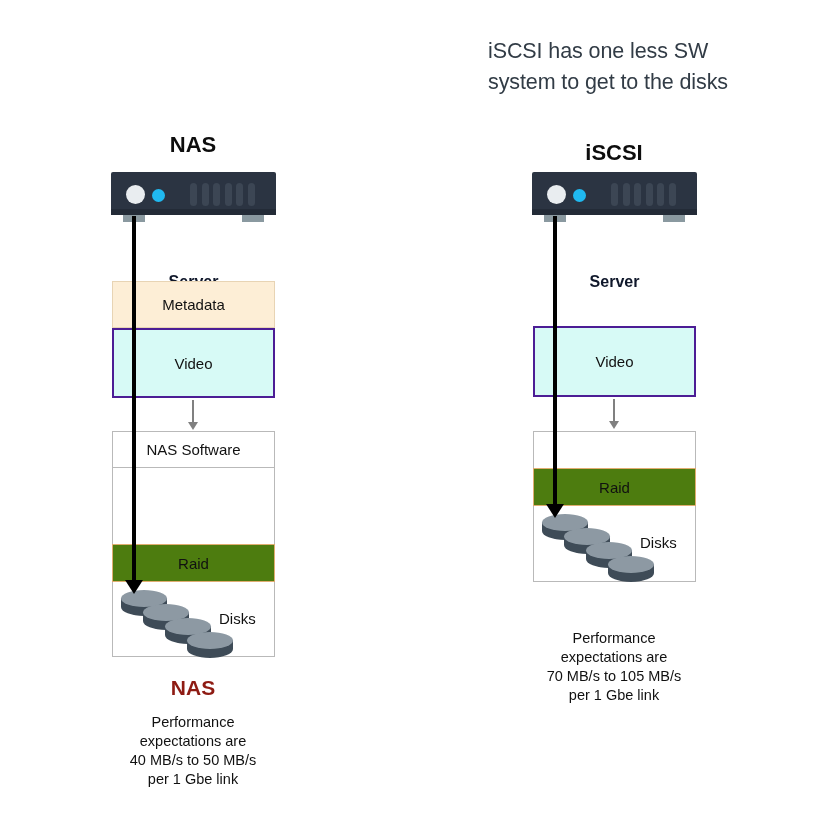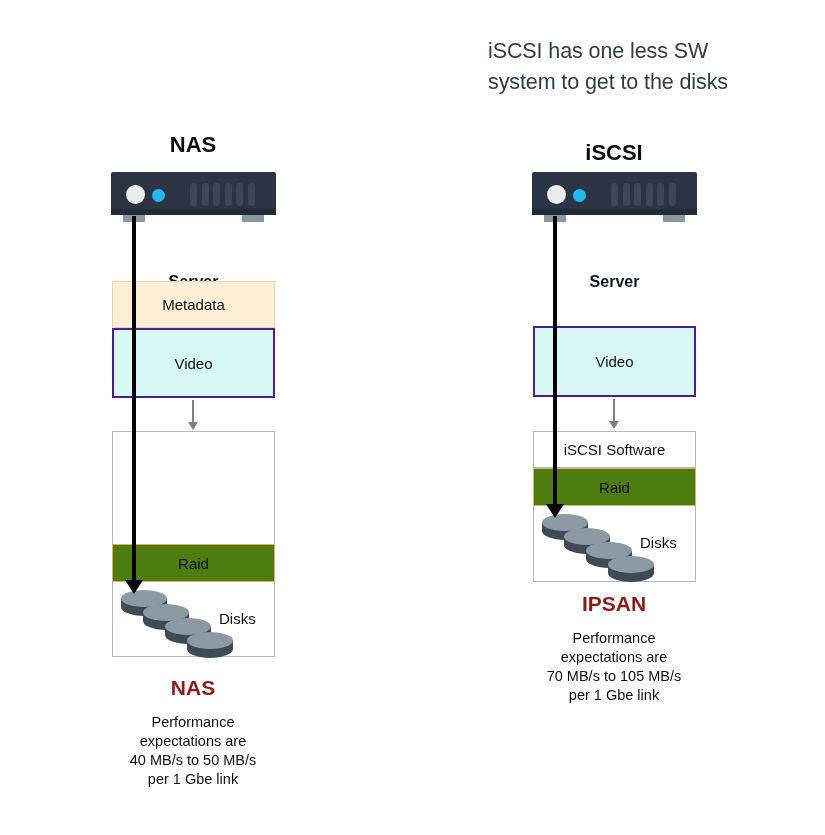--- a/index.html
+++ b/index.html
@@ -161,20 +161,21 @@
   </div>
   <div class="abs server-label" style="left:111px; top:232px;">Server</div>
 
   <div class="abs box b-metadata" style="left:112px; top:281px; width:163px; height:47px;text-align:center;">Metadata</div>
   <div class="abs box b-video" style="left:112px; top:328px; width:163px; height:70px;">Video</div>
 
   <div class="abs thin-arrow-line" style="left:192px; top:400px; height:24px;"></div>
   <div class="abs thin-arrow-head" style="left:187.5px; top:422px;"></div>
 
   <div class="stack-frame" style="left:112px; top:431px; width:163px; height:226px;"></div>
+  <div class="abs box b-white" style="left:112px; top:431px; width:163px; height:37px;">NAS Software</div>
   <div class="abs box b-raid" style="left:112px; top:544px; width:163px; height:38px;">Raid</div>
 
   <div class="disk" style="left:121px; top:590px;">
     <div class="disk-side"></div>
       <div class="disk-top"></div>
   </div>
   <div class="disk" style="left:143px; top:604px;">
     <div class="disk-side"></div>
       <div class="disk-top"></div>
   </div>
@@ -218,21 +219,20 @@
     <div class="foot right"></div>
   </div>
   <div class="abs server-label" style="left:532px; top:232px;">Server</div>
 
   <div class="abs box b-video" style="left:533px; top:326px; width:163px; height:71px;">Video</div>
 
   <div class="abs thin-arrow-line" style="left:613px; top:399px; height:24px;"></div>
   <div class="abs thin-arrow-head" style="left:608.5px; top:421px;"></div>
 
   <div class="stack-frame" style="left:533px; top:431px; width:163px; height:151px;"></div>
-  <div class="abs box b-white" style="left:533px; top:431px; width:163px; height:37px;">iSCSI Software</div>
   <div class="abs box b-raid" style="left:533px; top:468px; width:163px; height:38px;">Raid</div>
 
   <div class="disk" style="left:542px; top:514px;">
     <div class="disk-side"></div>
       <div class="disk-top"></div>
   </div>
   <div class="disk" style="left:564px; top:528px;">
     <div class="disk-side"></div>
       <div class="disk-top"></div>
   </div>
@@ -242,21 +242,20 @@
   </div>
   <div class="disk" style="left:608px; top:556px;">
     <div class="disk-side"></div>
       <div class="disk-top"></div>
   </div>
   <div class="disks-label" style="left:640px; top:534px;">Disks</div>
 
   <div class="abs thick-line" style="left:553px; top:216px; height:294px;"></div>
   <div class="abs thick-head" style="left:545.7px; top:504px;"></div>
 
-  <div class="abs cap-title" style="left:504px; top:592px;">IPSAN</div>
   <div class="abs cap-body" style="left:504px; top:629px;">
     <div>Performance</div>
     <div>expectations are</div>
     <div>70 MB/s to 105 MB/s</div>
     <div>per 1 Gbe link</div>
   </div>
 
 </div>
 
 </body></html>

